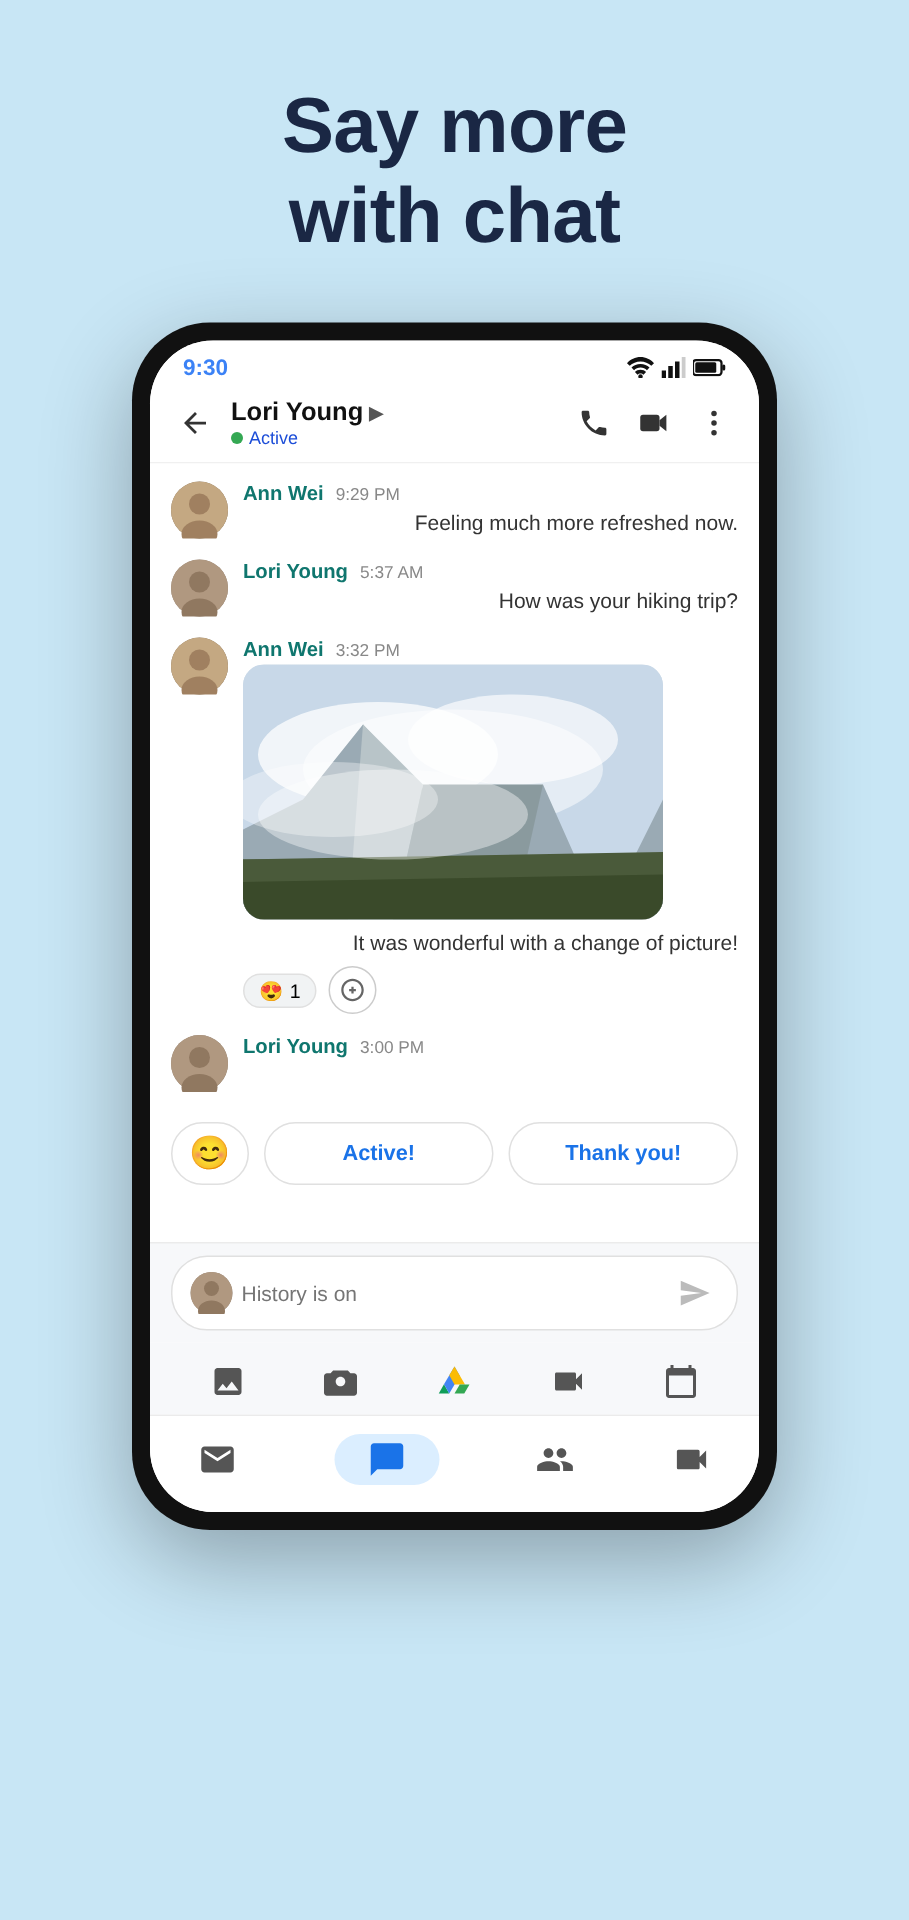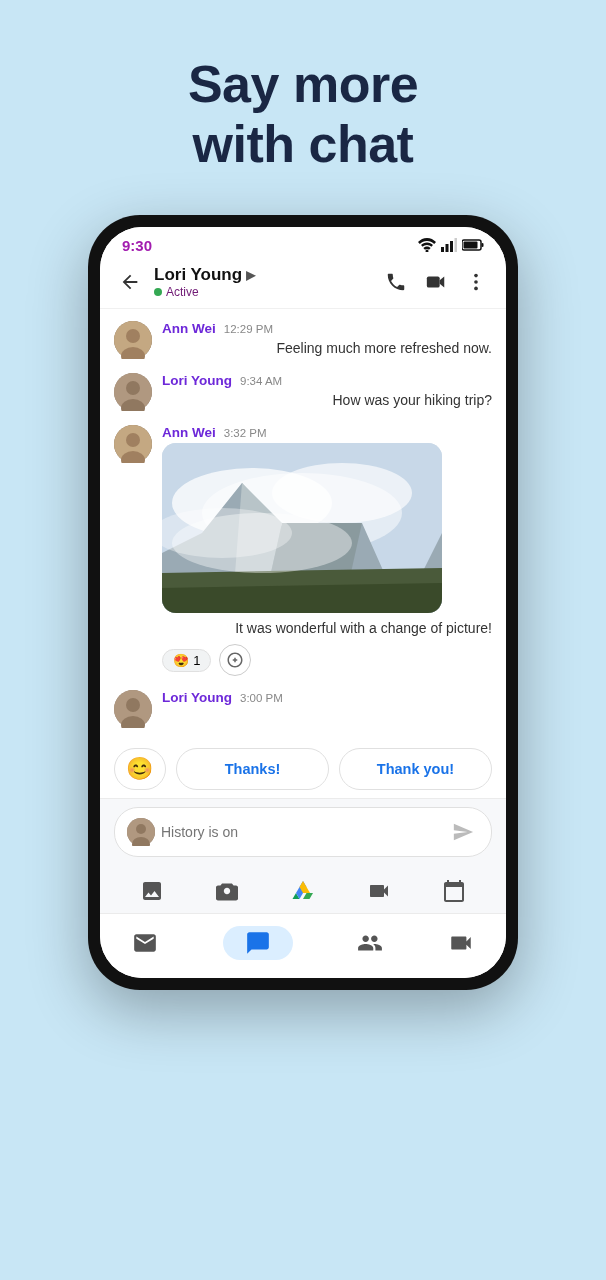--- a/index.html
+++ b/index.html
@@ -49,21 +49,21 @@
     .status-bar {
       background: #fff;
       padding: 10px 22px 4px 22px;
       display: flex;
       justify-content: space-between;
       align-items: center;
     }
     .status-time {
       font-size: 15px;
       font-weight: 600;
-      color: #a21caf;
+      color: #3b82f6;
     }
     .status-icons {
       display: flex;
       align-items: center;
       gap: 5px;
     }
     .status-icons svg {
       fill: #111;
     }
     
@@ -90,21 +90,21 @@
       display: flex;
       align-items: center;
       gap: 4px;
     }
     .contact-name-arrow {
       font-size: 12px;
       color: #555;
     }
     .contact-status {
       font-size: 12px;
-      color: #701a75;
+      color: #1d4ed8;
       display: flex;
       align-items: center;
       gap: 4px;
     }
     .active-dot {
       width: 8px; height: 8px;
       background: #34a853;
       border-radius: 50%;
       display: inline-block;
     }
@@ -153,21 +153,21 @@
     }
     .message-header {
       display: flex;
       align-items: baseline;
       gap: 8px;
       margin-bottom: 3px;
     }
     .sender-name {
       font-size: 13.5px;
       font-weight: 600;
-      color: #6d28d9;
+      color: #0f766e;
       text-align: right;
     }
     .msg-time {
       font-size: 11.5px;
       color: #888;
     }
     .message-text {
       font-size: 14px;
       color: #333;
       line-height: 1.4;
@@ -241,20 +241,21 @@
       font-weight: 600;
       color: #1a73e8;
       cursor: pointer;
       background: #fff;
     }
     
     .input-bar {
       background: #f7f8fa;
       padding: 8px 14px;
       border-top: 1px solid #ebebeb;
+      margin-top: 30px;
     }
     .input-row {
       display: flex;
       align-items: center;
       gap: 6px;
       background: #fff;
       border-radius: 24px;
       border: 1.5px solid #e0e0e0;
       padding: 8px 12px;
     }
@@ -399,38 +400,38 @@
           <div class="avatar-ann">
             <svg width="38" height="38" viewBox="0 0 38 38">
               <circle cx="19" cy="19" r="19" fill="#c4a882"></circle>
               <circle cx="19" cy="15" r="7" fill="#a08060"></circle>
               <ellipse cx="19" cy="35" rx="12" ry="9" fill="#a08060"></ellipse>
             </svg>
           </div>
           <div class="message-content">
             <div class="message-header">
               <span class="sender-name">Ann Wei</span>
-              <span class="msg-time">12:29 PM</span>
+              <span class="msg-time">9:29 PM</span>
             </div>
             <div class="message-text">Feeling much more refreshed now.</div>
           </div>
         </div>
 
         <div class="message-row">
           <div class="avatar-lori">
             <svg width="38" height="38" viewBox="0 0 38 38">
               <circle cx="19" cy="19" r="19" fill="#b09880"></circle>
               <circle cx="19" cy="15" r="7" fill="#907860"></circle>
               <ellipse cx="19" cy="35" rx="12" ry="9" fill="#907860"></ellipse>
             </svg>
           </div>
           <div class="message-content">
             <div class="message-header">
               <span class="sender-name">Lori Young</span>
-              <span class="msg-time">9:34 AM</span>
+              <span class="msg-time">5:37 AM</span>
             </div>
             <div class="message-text">How was your hiking trip?</div>
           </div>
         </div>
 
         <div class="message-row">
           <div class="avatar-ann">
             <svg width="38" height="38" viewBox="0 0 38 38">
               <circle cx="19" cy="19" r="19" fill="#c4a882"></circle>
               <circle cx="19" cy="15" r="7" fill="#a08060"></circle>
@@ -497,21 +498,21 @@
           </div>
         </div>
 
       </div>
 
       <div class="quick-replies">
         <div class="quick-reply-emoji">
           <span>😊</span>
         </div>
         <div class="quick-reply-btn">
-          <span>Thanks!</span>
+          <span>Active!</span>
         </div>
         <div class="quick-reply-btn">
           <span>Thank you!</span>
         </div>
       </div>
 
       <div class="input-bar">
         <div class="input-row">
           <div class="history-avatar">
             <svg width="28" height="28" viewBox="0 0 28 28">

